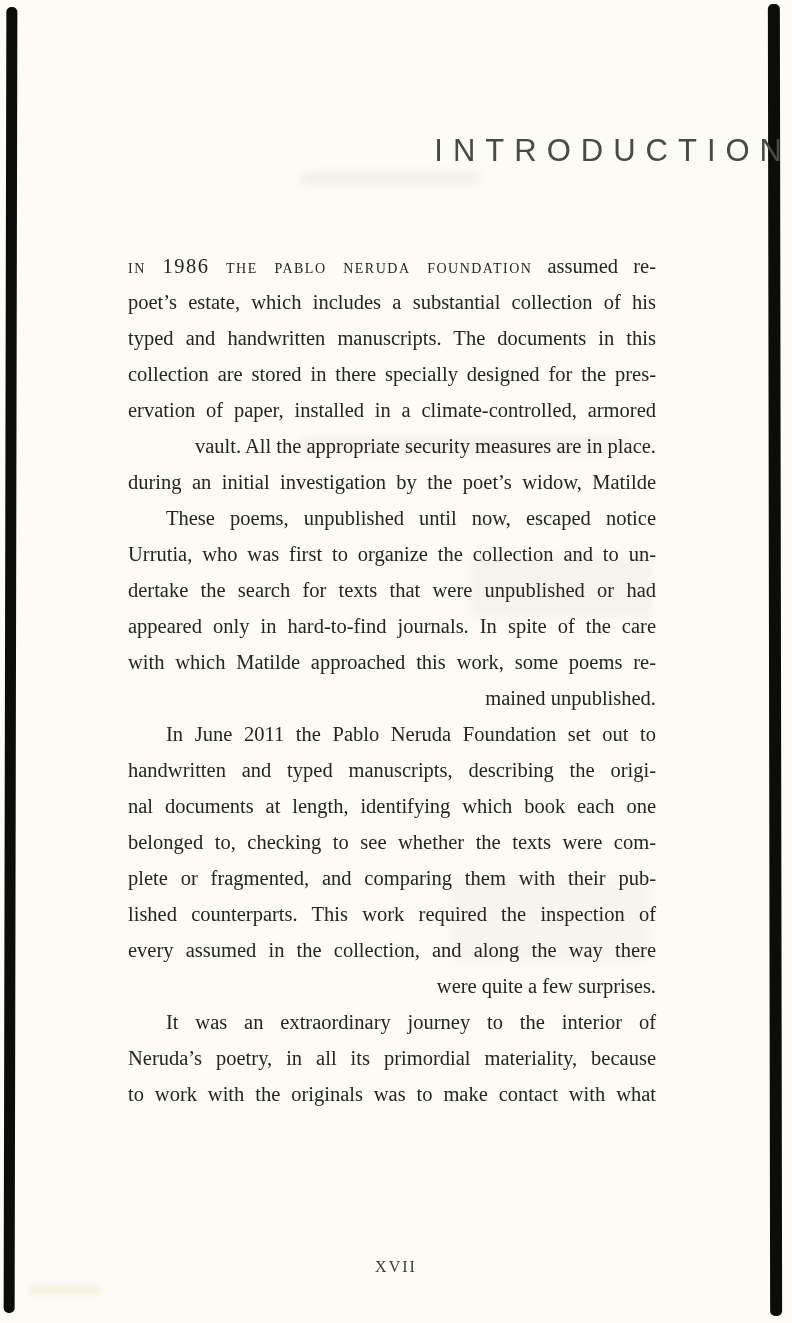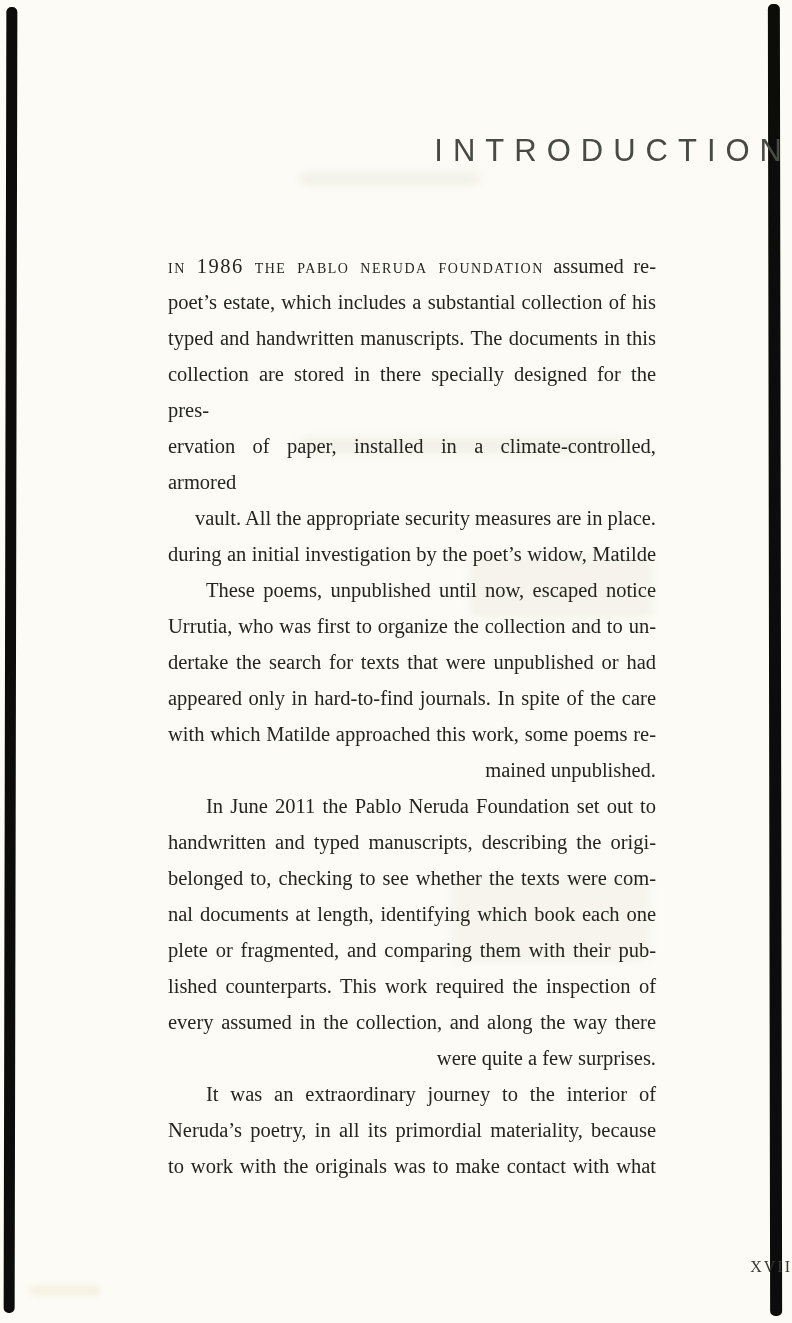--- a/index.html
+++ b/index.html
@@ -51,37 +51,36 @@
     line-height: 36px;
     color: var(--ink, #24251f);
   }
   .line {
     white-space: normal;
     text-align: right;
   }
   .line.just {
     text-align: justify;
     text-align-last: justify;
-    margin-left: 40px;
   }
   .line.indent {
     text-indent: 38px;
   }
   .sc-lead {
     font-variant: small-caps;
     letter-spacing: 1.5px;
   }
 
   
   .page-number {
     position: absolute;
     top: 1258px;
     left: 0;
     width: 100%;
-    text-align: right;
+    text-align: center;
     font-size: 16px;
     letter-spacing: 2px;
     color: #3b3e35;
   }
 
   
   .ghost {
     position: absolute;
     background: rgba(172, 168, 146, 0.12);
     filter: blur(4px);
@@ -120,22 +119,22 @@
       <div class="line">vault. All the appropriate security measures are in place.</div>
       <div class="line just">during an initial investigation by the poet’s widow, Matilde</div>
       <div class="line just indent">These poems, unpublished until now, escaped notice</div>
       <div class="line just">Urrutia, who was first to organize the collection and to un-</div>
       <div class="line just">dertake the search for texts that were unpublished or had</div>
       <div class="line just">appeared only in hard-to-find journals. In spite of the care</div>
       <div class="line just">with which Matilde approached this work, some poems re-</div>
       <div class="line">mained unpublished.</div>
       <div class="line just indent">In June 2011 the Pablo Neruda Foundation set out to</div>
       <div class="line just">handwritten and typed manuscripts, describing the origi-</div>
+      <div class="line just">nal documents at length, identifying which book each one</div>
       <div class="line just">belonged to, checking to see whether the texts were com-</div>
-      <div class="line just">nal documents at length, identifying which book each one</div>
       <div class="line just">plete or fragmented, and comparing them with their pub-</div>
       <div class="line just">lished counterparts. This work required the inspection of</div>
       <div class="line just">every assumed in the collection, and along the way there</div>
       <div class="line">were quite a few surprises.</div>
       <div class="line just indent">It was an extraordinary journey to the interior of</div>
       <div class="line just">Neruda’s poetry, in all its primordial materiality, because</div>
       <div class="line just">to work with the originals was to make contact with what</div>
     </div>
 
   <div class="page-number">XVII</div>

